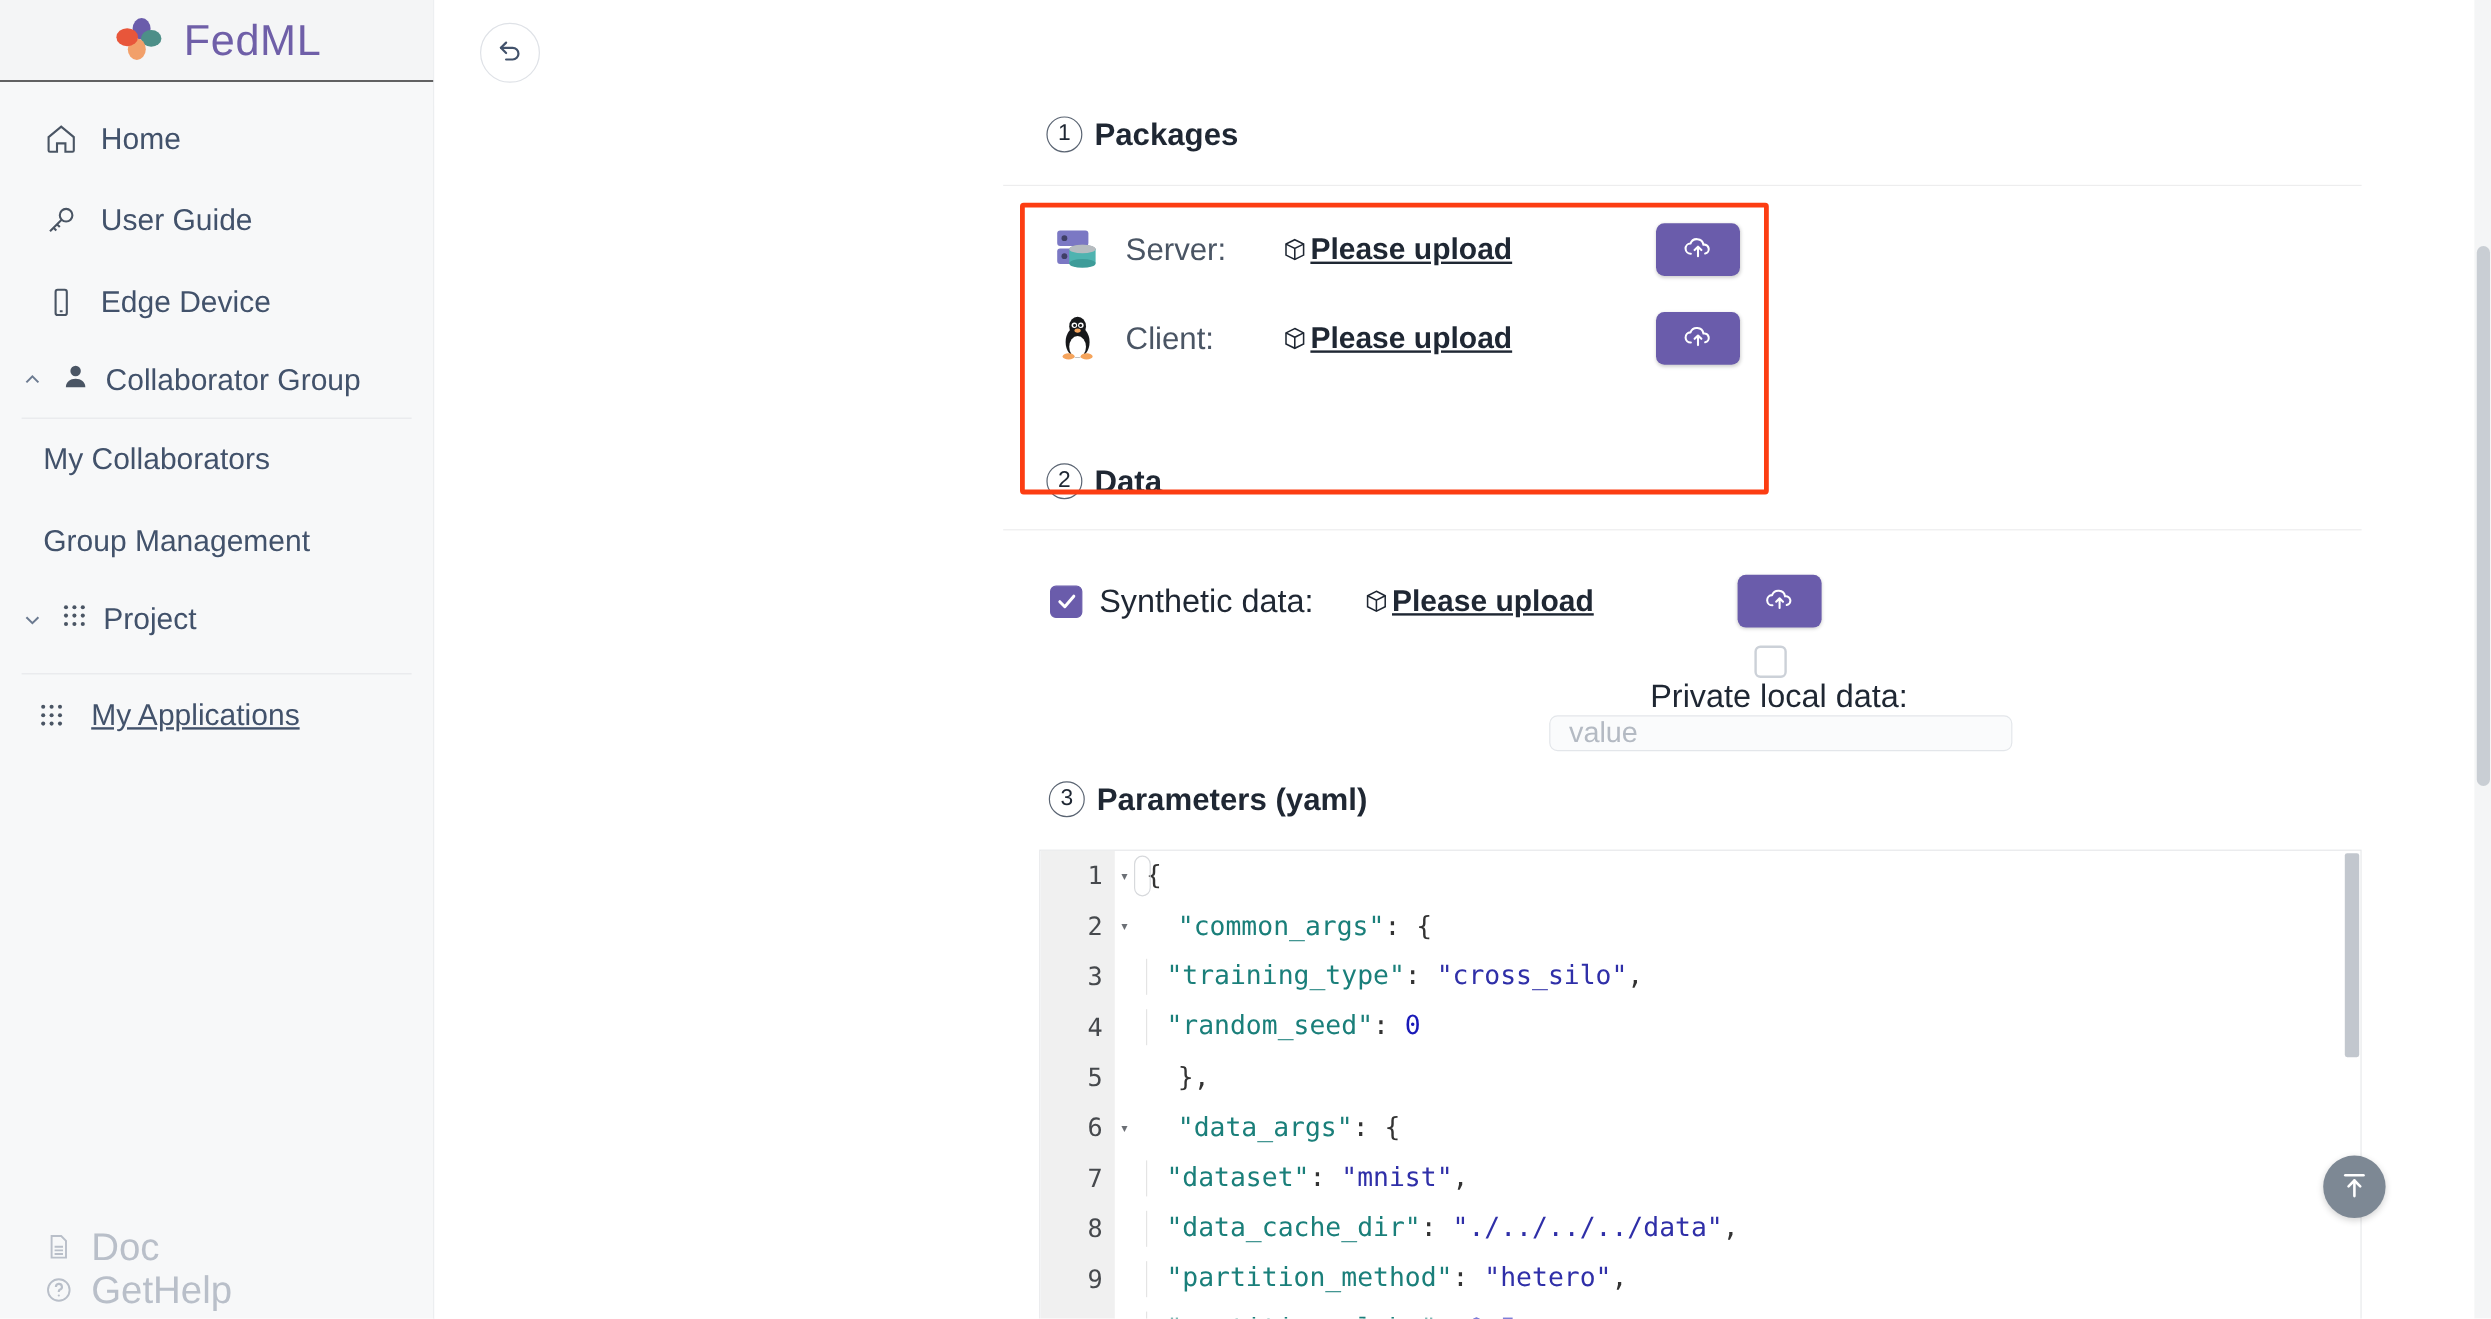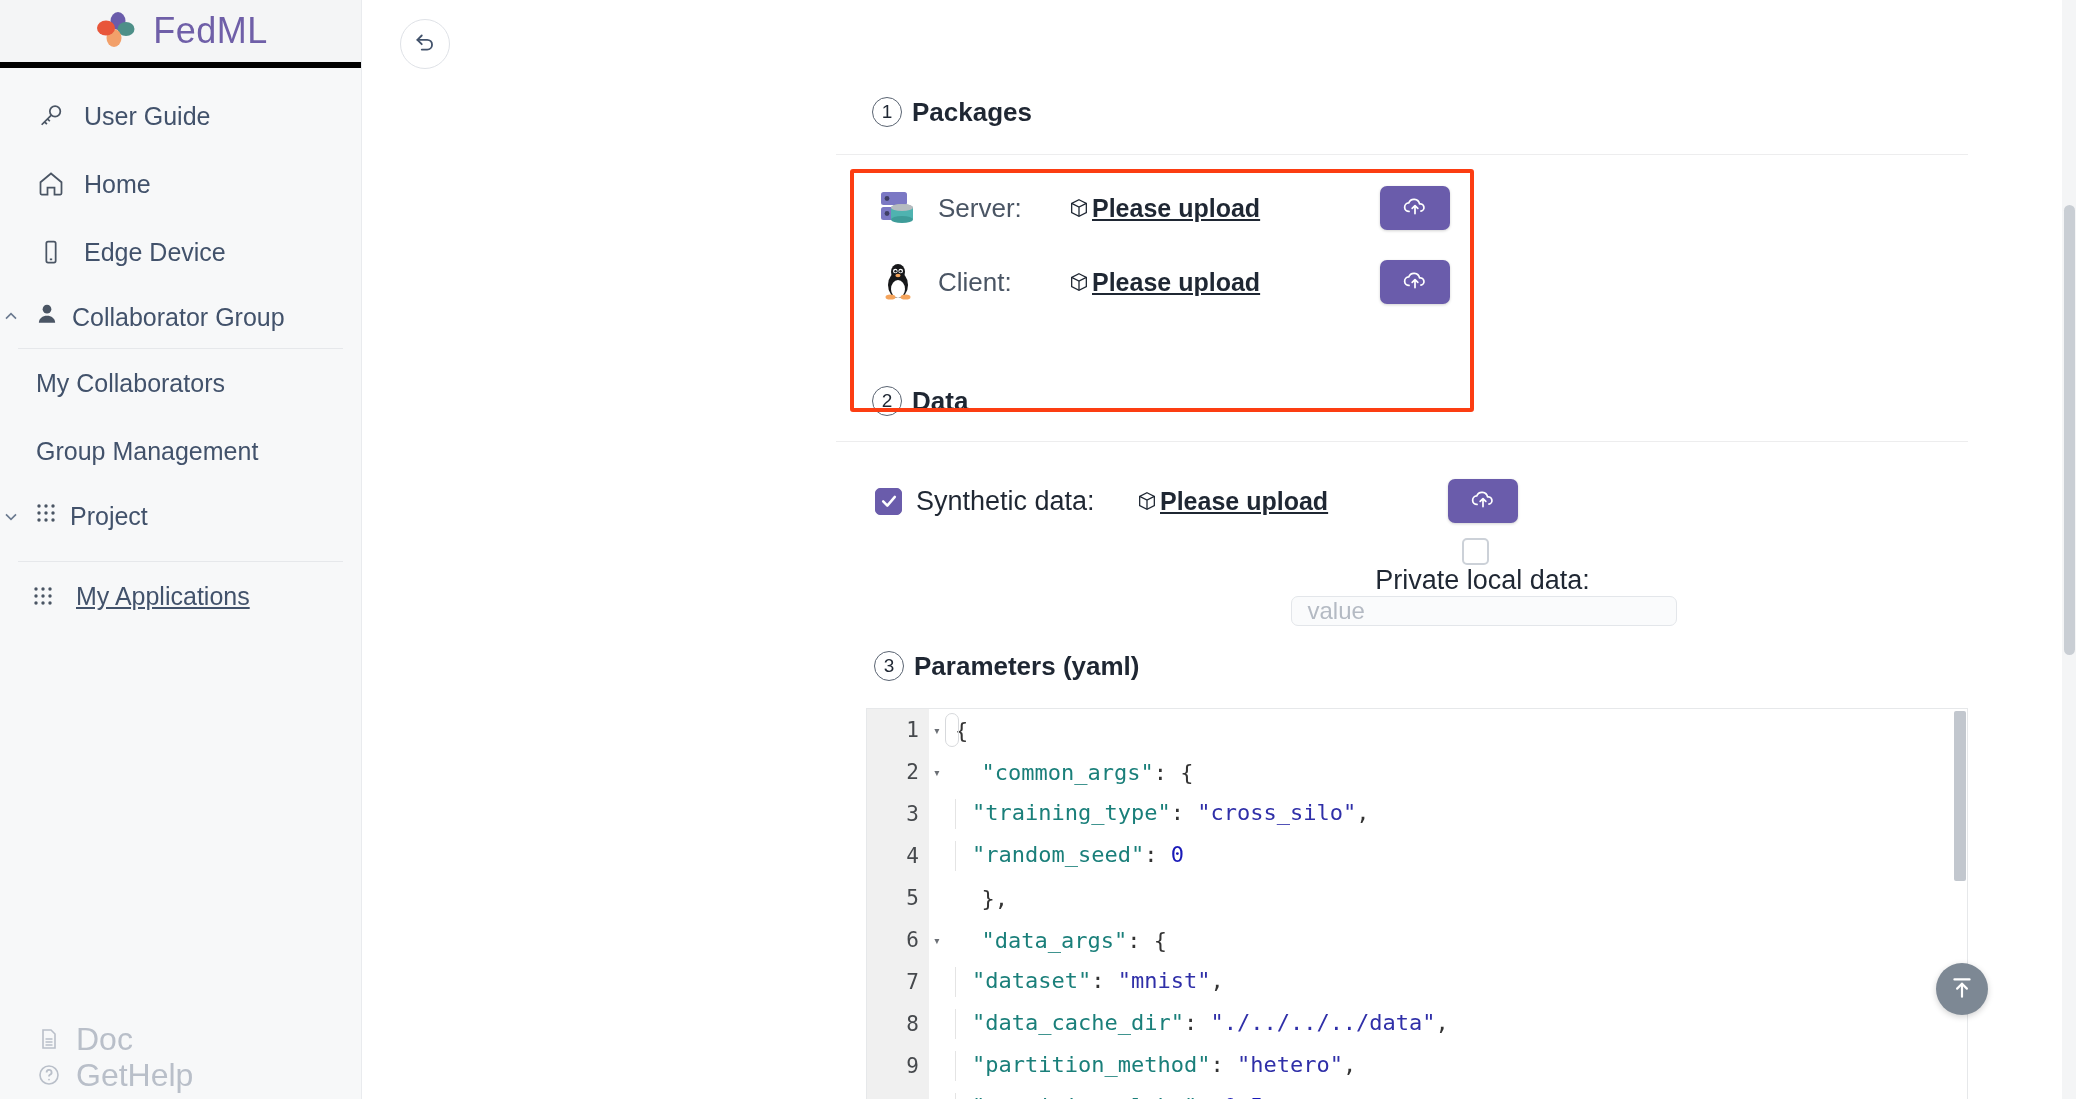--- a/index.html
+++ b/index.html
@@ -18,40 +18,40 @@
     background: #f7f8f9;
     border-right: 1px solid #e9ebee;
     position: relative;
     flex: 0 0 362px;
   }
   .brand {
     height: 68px;
     display: flex; align-items: center; justify-content: center;
     gap: 14px;
     background: #f4f5f6;
-    border-bottom: 6px solid #000000;
+    border-bottom: 1px solid #000000;
   }
   .brand-logo { width: 46px; height: 46px; position: relative; }
   .brand-name {
     font-size: 36px; color: #6f5fa8; letter-spacing: .5px;
   }
   .nav { padding-top: 14px; }
   .nav-item {
     display: flex; align-items: center;
     height: 68px;
     padding-left: 36px;
     gap: 18px;
     color: #42526b;
     font-size: 25px;
     cursor: pointer;
   }
   .nav-item .ico { width: 30px; height: 30px; display:flex; align-items:center; justify-content:center; flex:0 0 30px; }
   .nav-group {
     display:flex; align-items:center; height: 62px;
-    gap: 12px;
+    padding-left: 16px; gap: 12px;
     color:#42526b; font-size:25px; cursor:pointer;
   }
   .caret { width: 22px; flex:0 0 22px; display:flex; align-items:center; justify-content:center; color:#6b7a90; }
   .group-body { position: relative; }
   .group-sep { height:1px; background:#e6e8eb; margin:0 18px; }
   .invite-btn {
     margin: 18px auto 0 auto;
     width: 292px; height: 62px;
     background: #6a5cab;
     color: #ffffff;
@@ -229,34 +229,34 @@
         </svg>
       </span>
       <span class="brand-name">FedML</span>
     </div>
 
     <nav class="nav">
 
       <div class="nav-item">
         <span class="ico">
           <svg width="28" height="28" viewBox="0 0 24 24" fill="none" stroke="#4a5564" stroke-width="1.5">
+            <path d="M3 10.5 12 3l9 7.5V20a1 1 0 0 1-1 1h-5v-6H9v6H4a1 1 0 0 1-1-1z"></path>
+          </svg>
+        </span>
+        <span>Home</span>
+      </div>
+
+      <div class="nav-item">
+        <span class="ico">
+          <svg width="28" height="28" viewBox="0 0 24 24" fill="none" stroke="#4a5564" stroke-width="1.5">
             <circle cx="15.5" cy="8" r="4.5"></circle>
             <path d="M12.3 11.2 4 19.5M6.5 17l2 2M9 14.5l2 2"></path>
           </svg>
         </span>
         <span>User Guide</span>
-      </div>
-
-      <div class="nav-item">
-        <span class="ico">
-          <svg width="28" height="28" viewBox="0 0 24 24" fill="none" stroke="#4a5564" stroke-width="1.5">
-            <path d="M3 10.5 12 3l9 7.5V20a1 1 0 0 1-1 1h-5v-6H9v6H4a1 1 0 0 1-1-1z"></path>
-          </svg>
-        </span>
-        <span>Home</span>
       </div>
 
       <div class="nav-item">
         <span class="ico">
           <svg width="28" height="28" viewBox="0 0 24 24" fill="none" stroke="#4a5564" stroke-width="1.5">
             <rect x="8" y="3" width="8" height="18" rx="1.5"></rect>
             <line x1="11" y1="18.3" x2="13" y2="18.3"></line>
           </svg>
         </span>
         <span>Edge Device</span>

